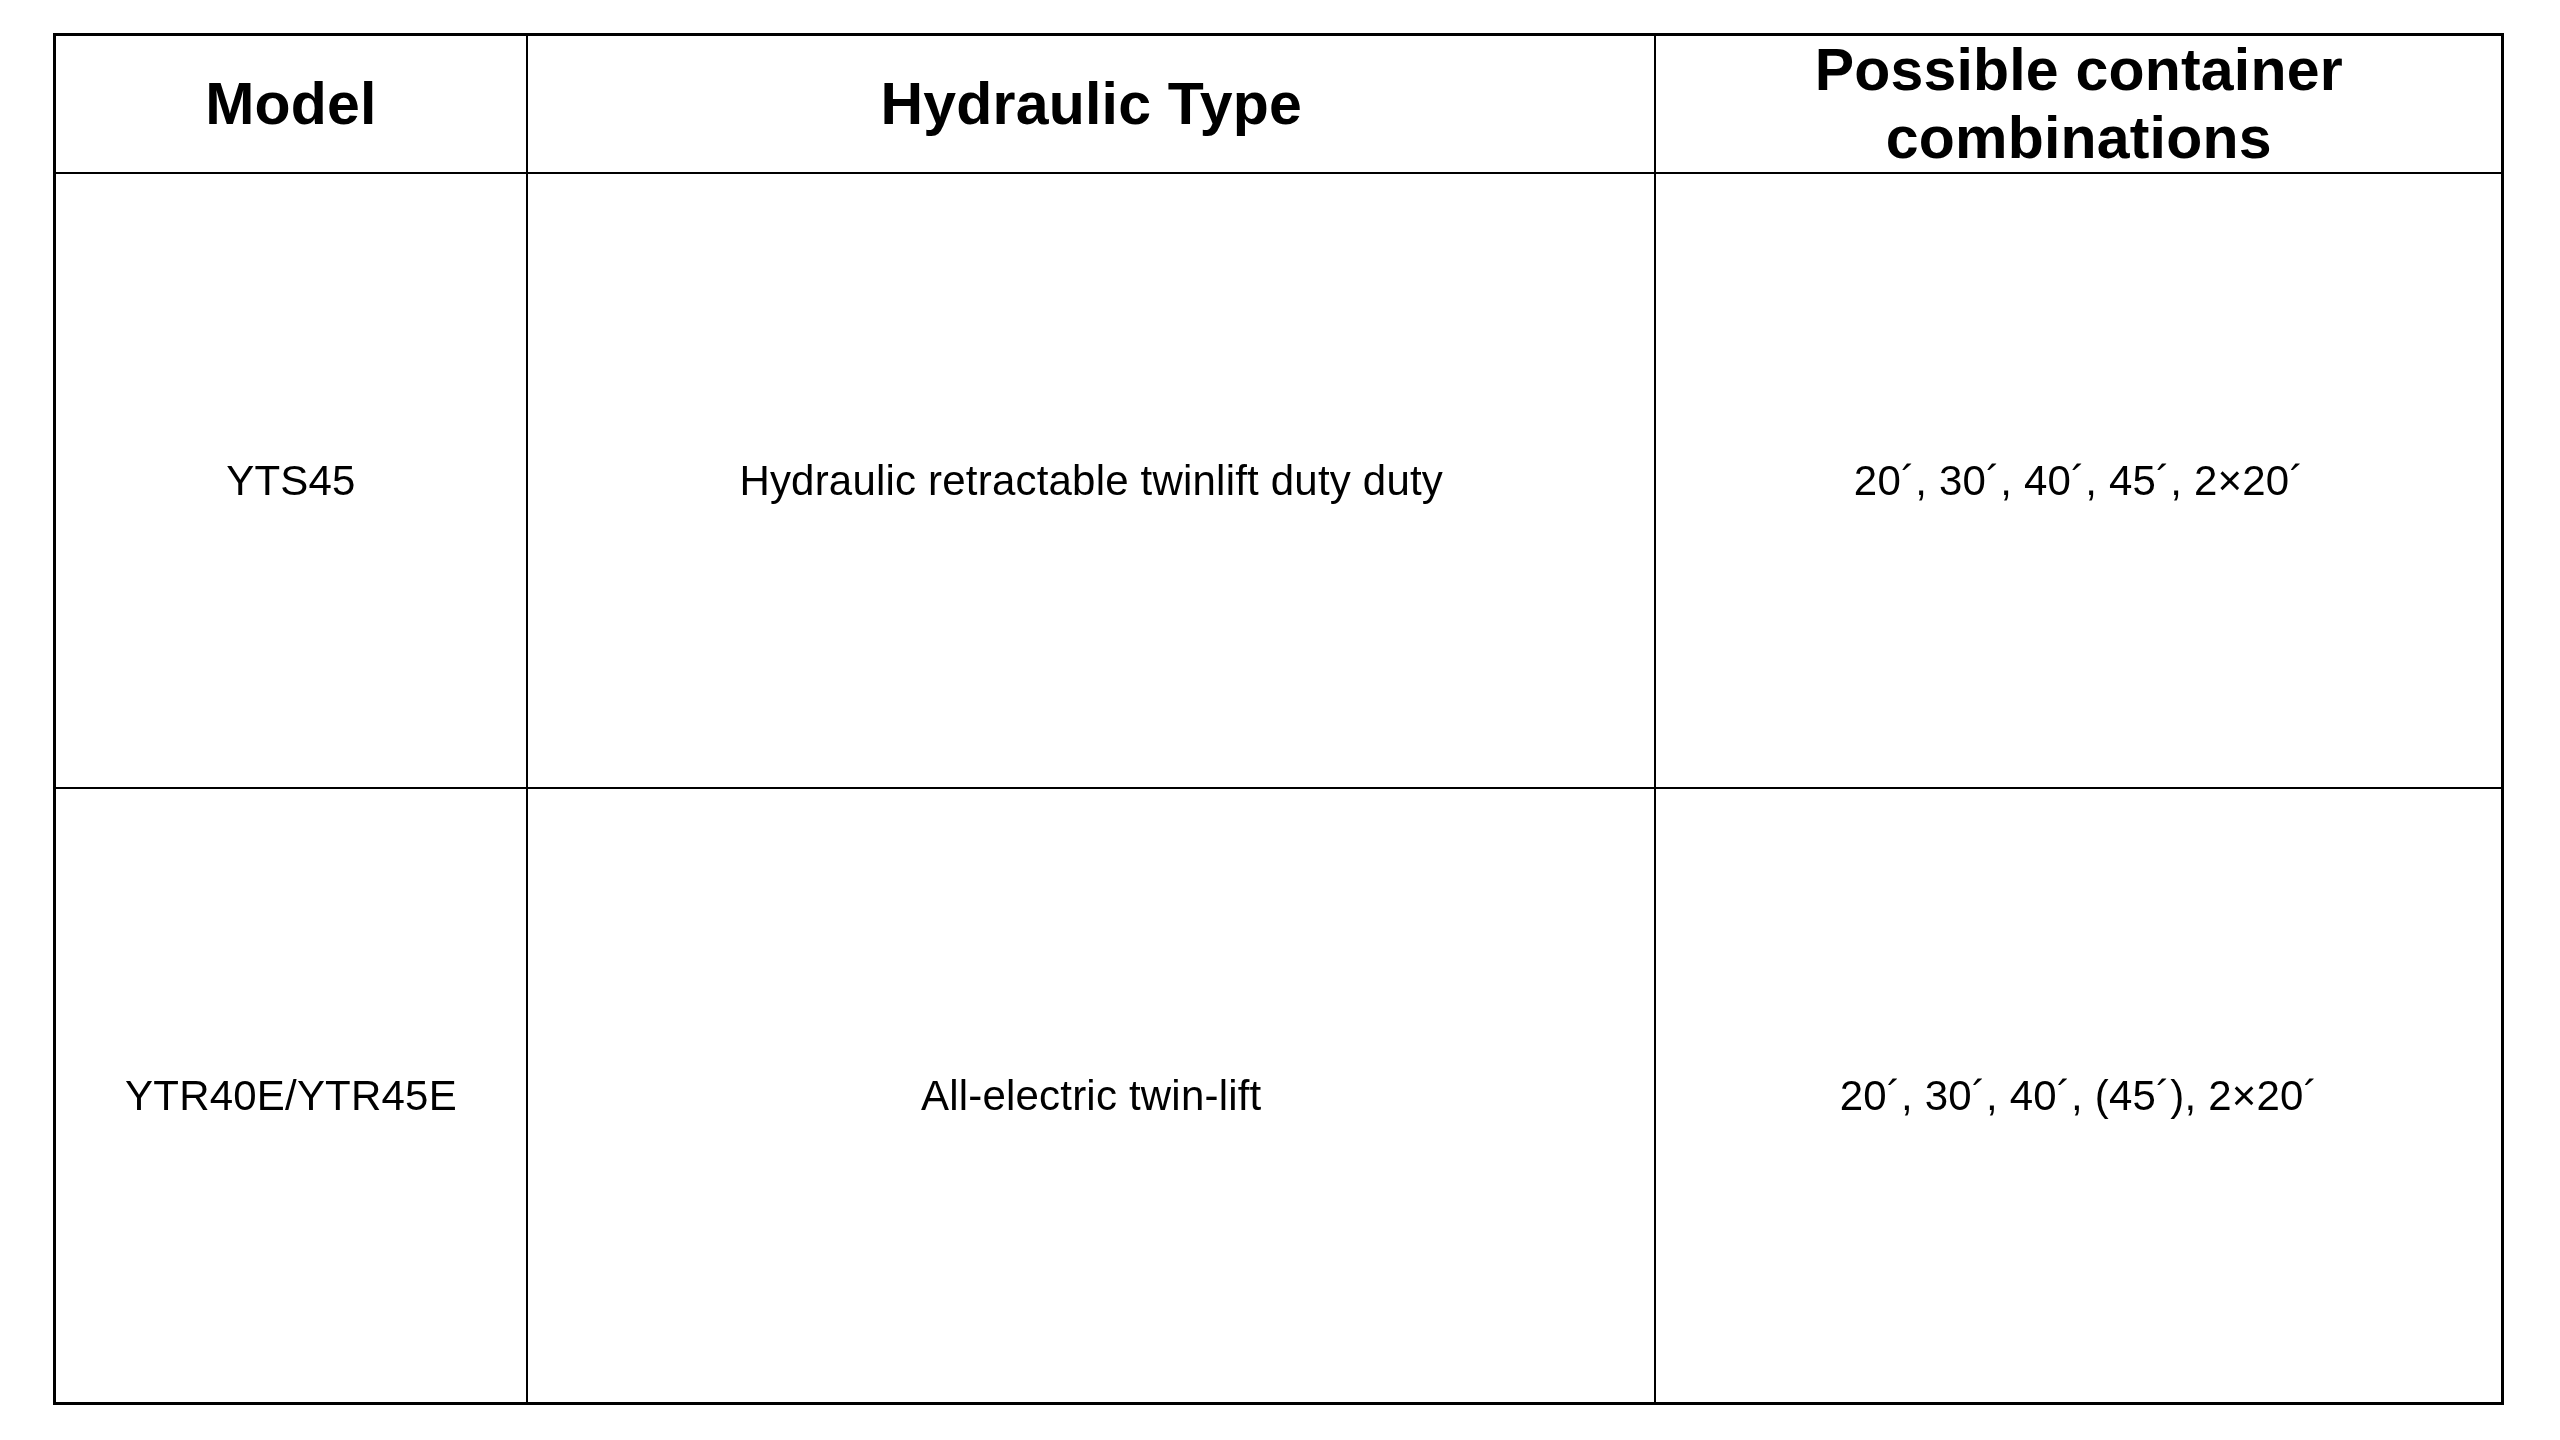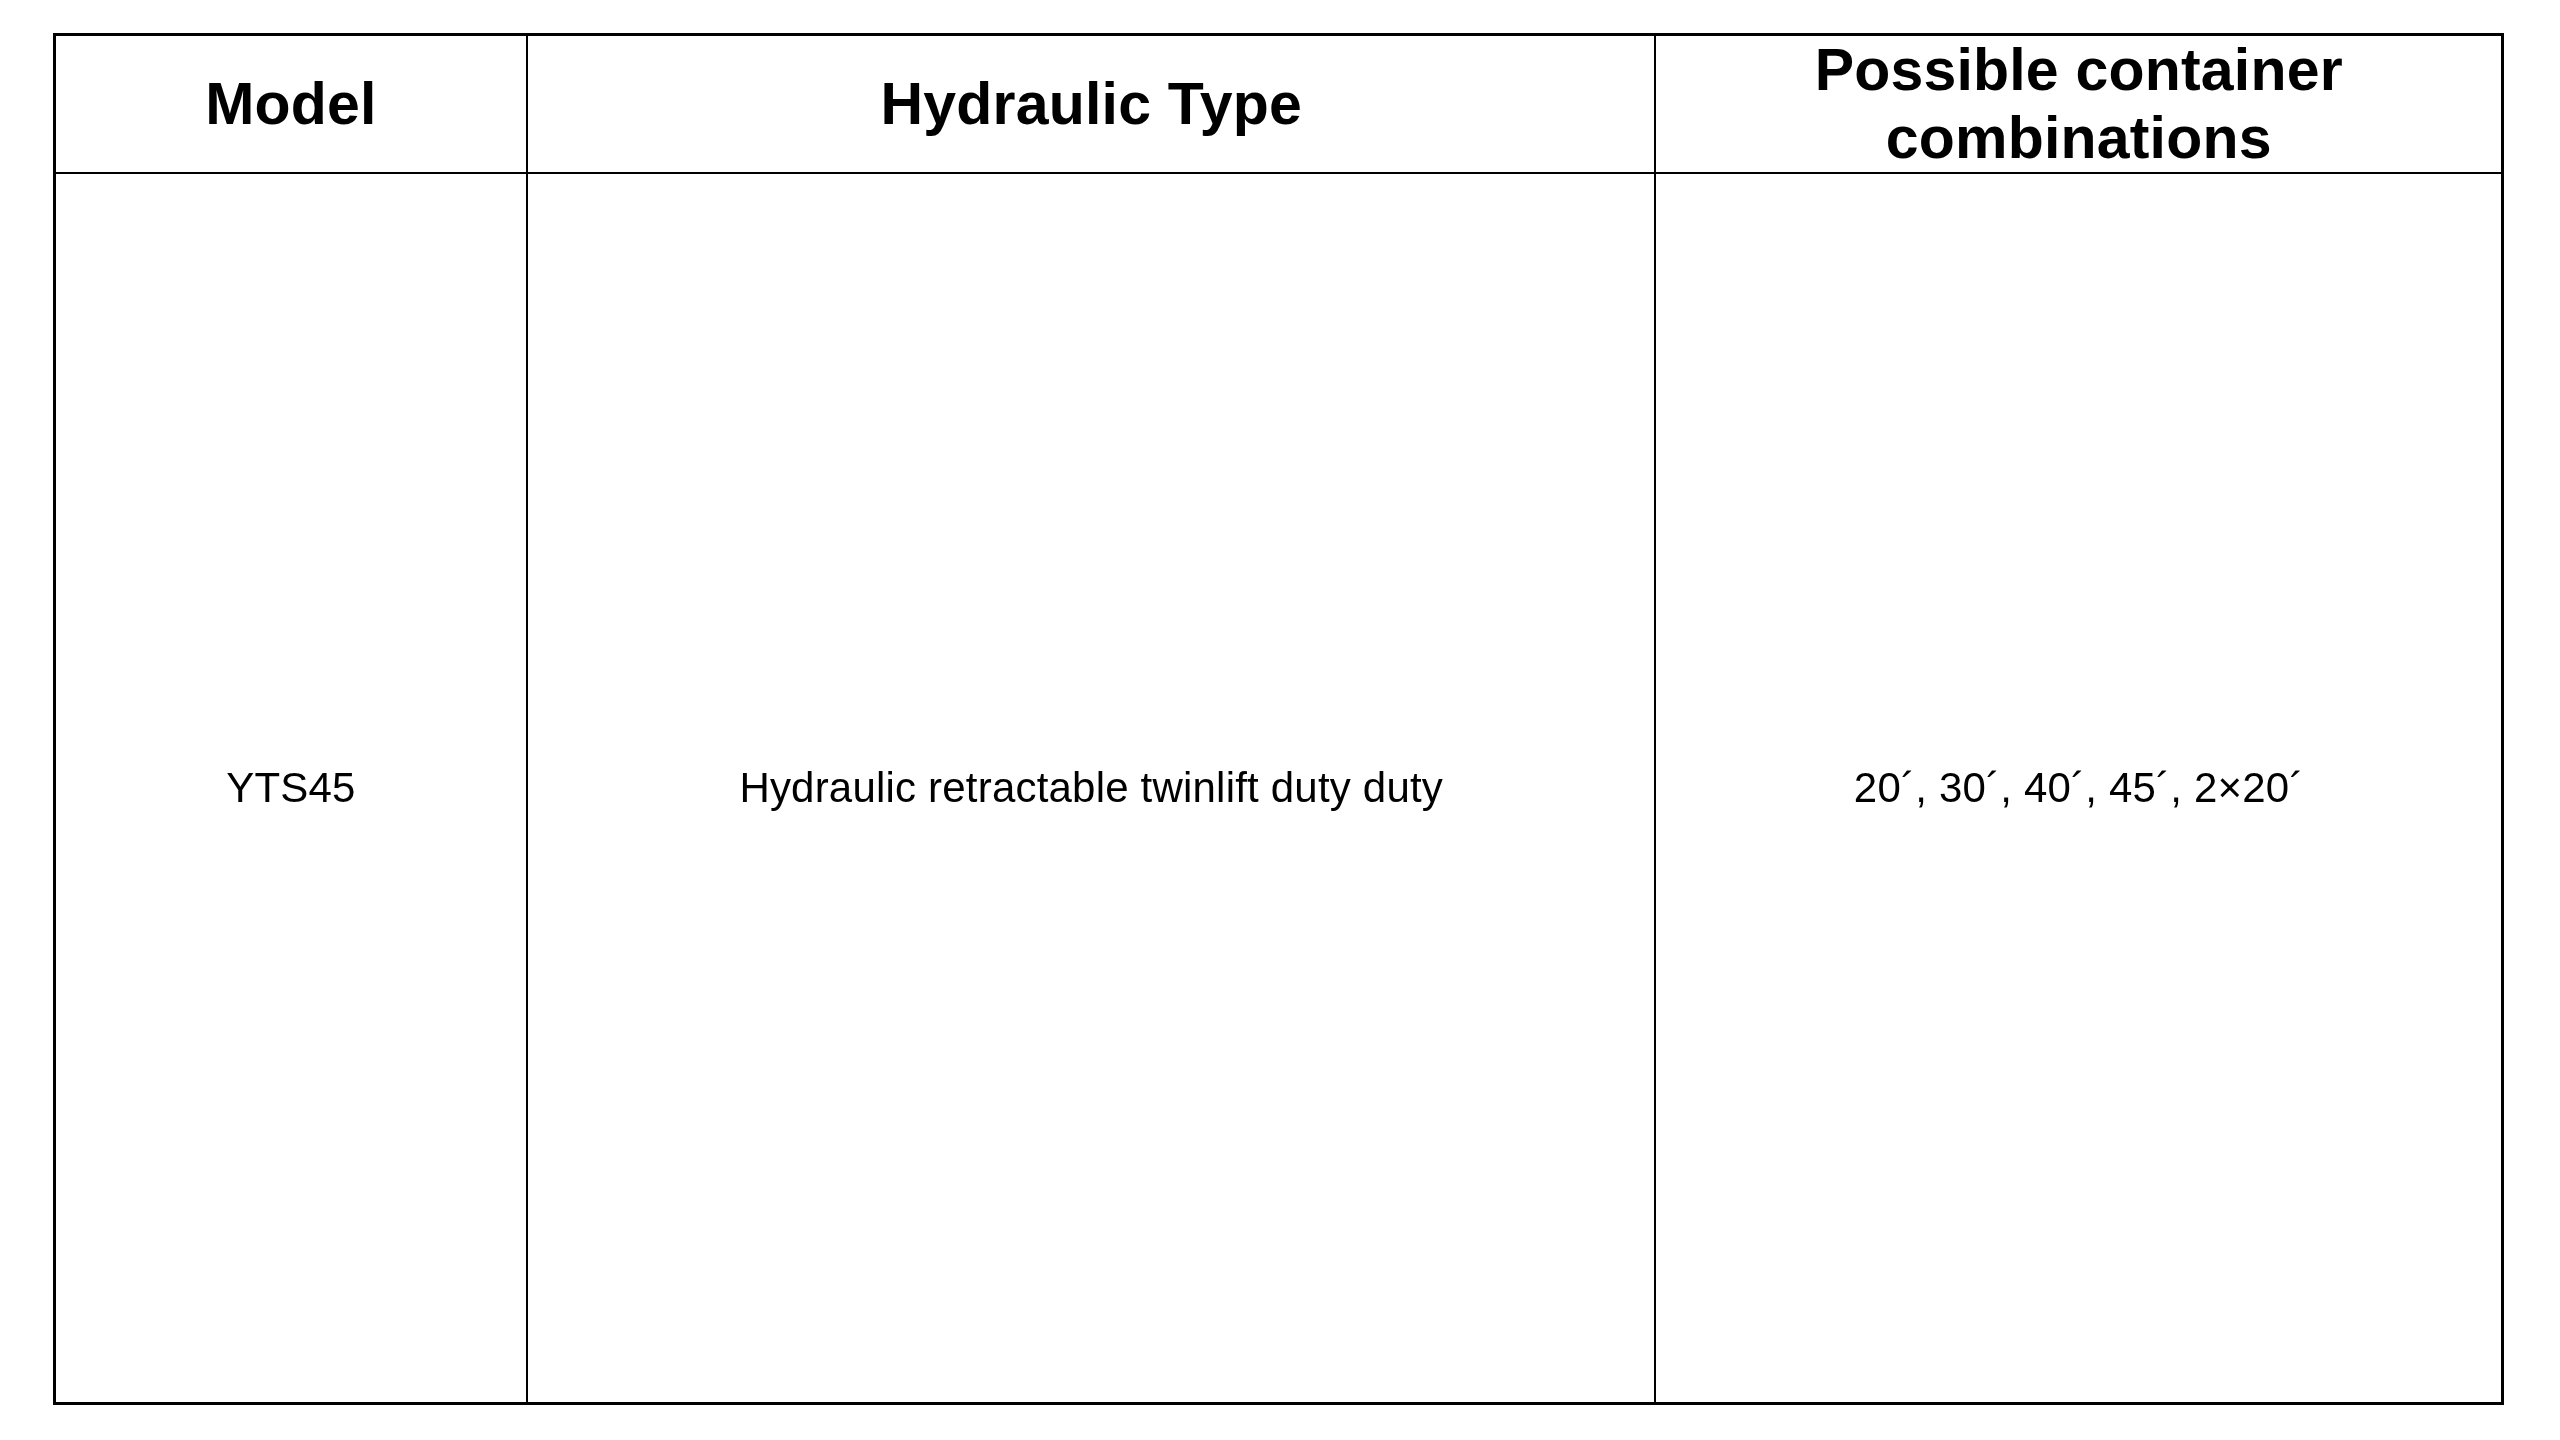--- a/index.html
+++ b/index.html
@@ -73,15 +73,20 @@
         <th>Hydraulic Type</th>
         <th>Possible container combinations</th>
       </tr>
     </thead>
     <tbody>
       <tr>
         <td>YTS45</td>
         <td>Hydraulic retractable twinlift duty duty</td>
         <td>20´, 30´, 40´, 45´, 2×20´</td>
       </tr>
+      <tr>
+        <td>YTR40E/YTR45E</td>
+        <td>All-electric twin-lift</td>
+        <td>20´, 30´, 40´, (45´), 2×20´</td>
+      </tr>
     </tbody>
   </table>
 </div>
 
 </body></html>

